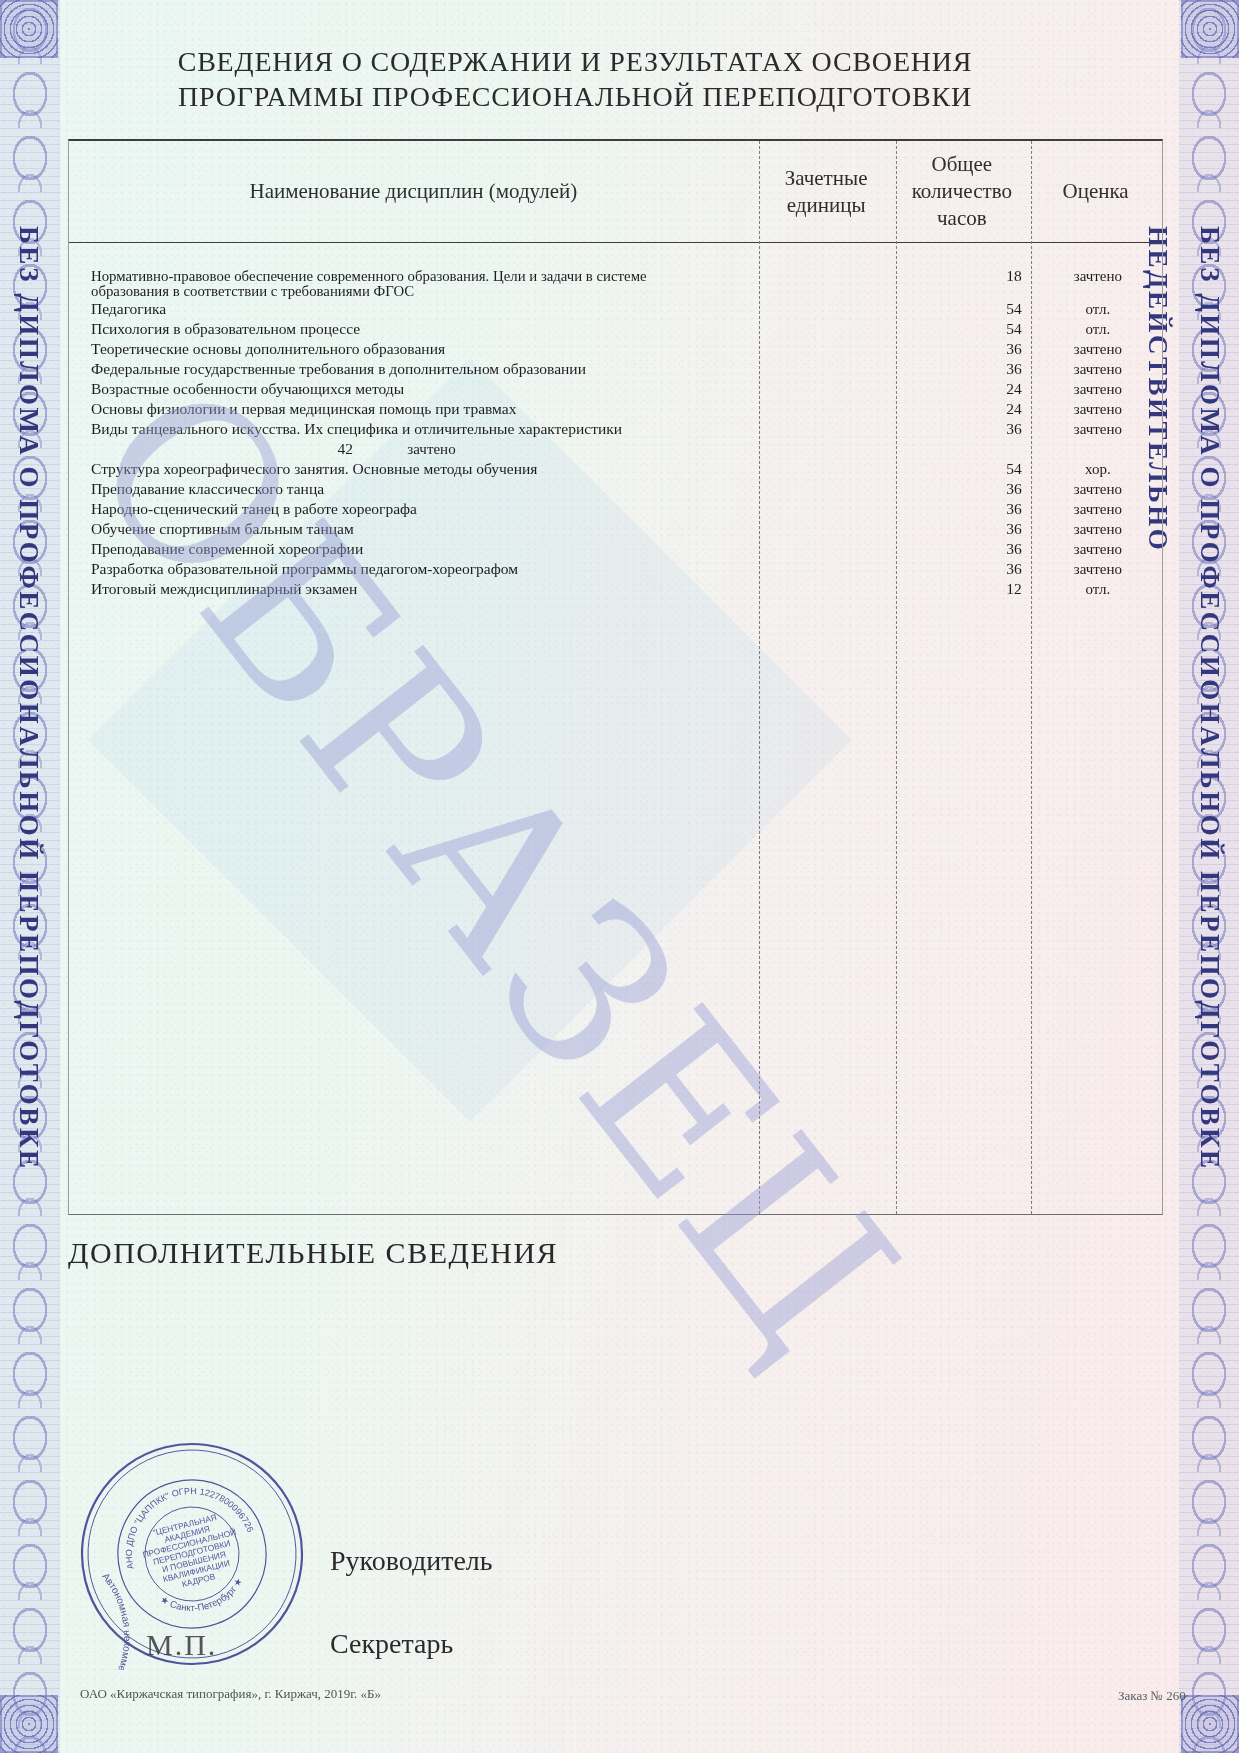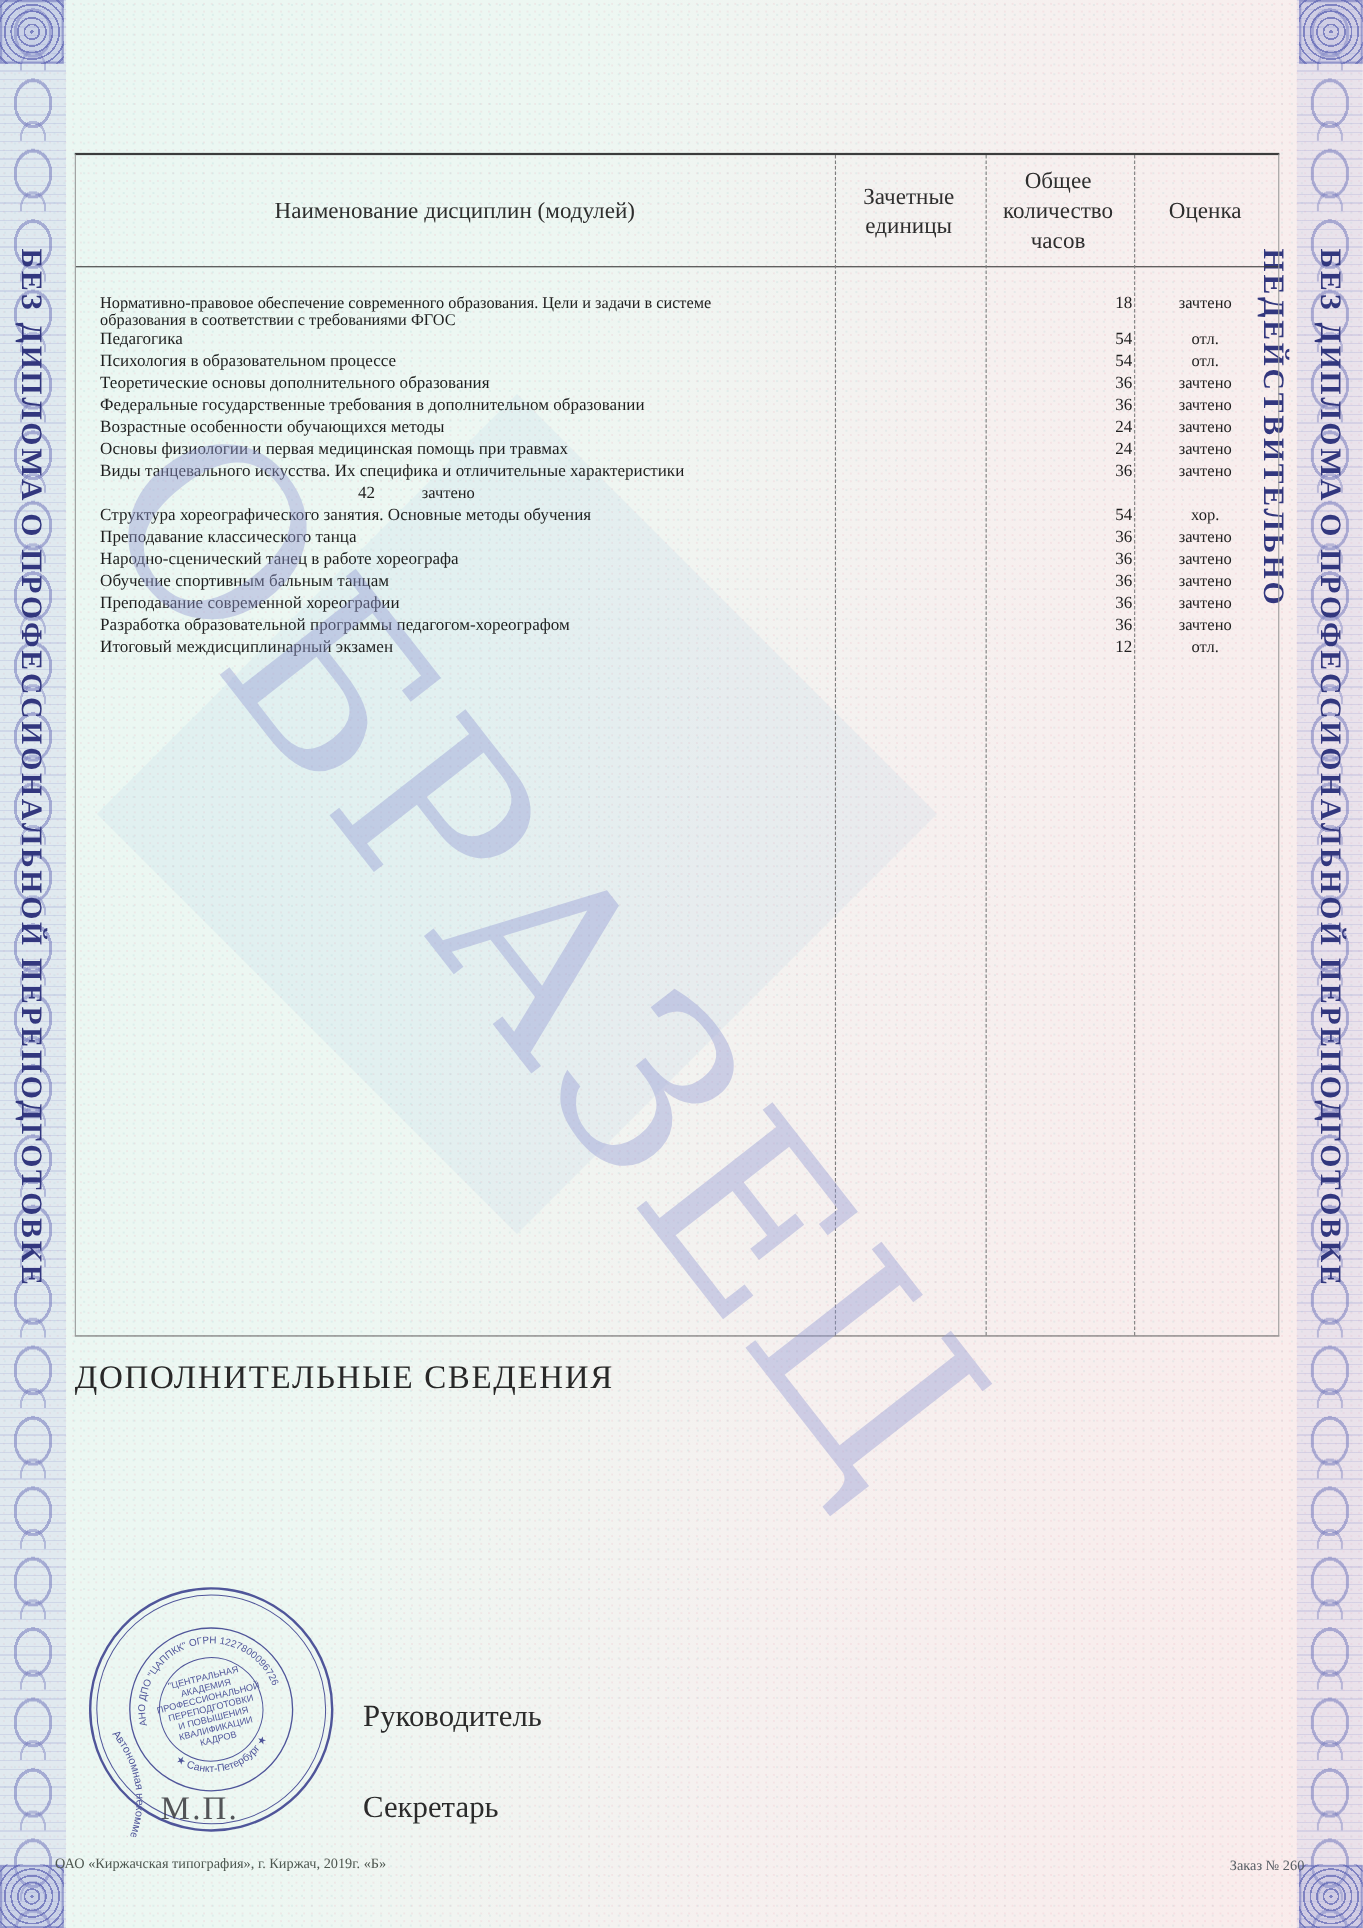--- a/index.html
+++ b/index.html
@@ -44,54 +44,58 @@
   .rtable{position:absolute;left:68px;top:139px;width:1095px;height:1076px;
     border-top:2px solid #3c3c3c;border-bottom:1px solid #6d6d6d;
     border-left:1px solid #9a9a9a;border-right:1px solid #9a9a9a;box-sizing:border-box;}
   .vline{position:absolute;top:0;bottom:0;width:0;border-left:1px dashed #7d7d7d;}
   .v1{left:690px;} .v2{left:827px;} .v3{left:962px;}
   .thead{display:flex;height:102px;border-bottom:1.5px solid #3c3c3c;box-sizing:border-box;
     align-items:center;color:#2e2e2e;}
   .th{text-align:center;font-size:21px;line-height:27px;}
   .col-name{width:690px;} .col-credits{width:137px;} .col-hours{width:135px;} .col-grade{width:133px;}
   .tbody{padding-top:23px;}
-  .trow{display:flex;align-items:flex-start;color:#1e1e1e;}
+  .trow{display:flex;align-items:flex-start;color:#1e1e1e;gap:12px;}
   .trow .c-name{width:690px;box-sizing:border-box;padding-left:22px;padding-right:30px;
     font-size:15.5px;line-height:20px;}
   .trow:first-child .c-name{font-size:14.8px;line-height:15px;padding-top:3px;}
   .trow .c-credits{width:137px;text-align:center;font-size:15px;line-height:20px;}
   .trow .c-hours{width:135px;text-align:right;font-size:15.5px;line-height:20px;}
   .trow .c-grade{width:133px;text-align:center;font-size:15px;line-height:20px;}
   
   .add-heading{position:absolute;left:68px;top:1236px;font-size:30px;letter-spacing:1.5px;color:#282828;}
   .stamp{position:absolute;left:76px;top:1438px;z-index:3;}
   .mp{position:absolute;left:146px;top:1584px;font-size:30px;letter-spacing:2px;color:rgba(55,55,60,0.85);z-index:4;margin-top:44px;}
   .sig{position:absolute;left:330px;font-size:28px;color:#2b2b2b;z-index:4;}
   .sig.director{top:1545px;}
   .sig.secretary{top:1628px;}
-  .footer-left{position:absolute;left:50px;top:1686px;font-size:13px;color:#4d564f;}
+  .footer-left{position:absolute;left:80px;top:1686px;font-size:13px;color:#4d564f;}
   .footer-right{position:absolute;left:1118px;top:1688px;font-size:13px;color:#555c63;}
 </style>
 </head>
 <body>
 
 <div class="page">
 
   <div class="side-strip strip-left"></div>
   <div class="side-strip strip-right"></div>
   <div class="corner tl"></div>
   <div class="corner tr"></div>
   <div class="corner bl"></div>
   <div class="corner br"></div>
   <div class="side-text left">БЕЗ ДИПЛОМА О ПРОФЕССИОНАЛЬНОЙ ПЕРЕПОДГОТОВКЕ НЕДЕЙСТВИТЕЛЬНО</div>
   <div class="side-text right">БЕЗ ДИПЛОМА О ПРОФЕССИОНАЛЬНОЙ ПЕРЕПОДГОТОВКЕ НЕДЕЙСТВИТЕЛЬНО</div>
 
   <div class="wm-shape"></div>
   <div class="watermark">ОБРАЗЕЦ</div>
 
+  <div class="title">
+    <div>СВЕДЕНИЯ О СОДЕРЖАНИИ И РЕЗУЛЬТАТАХ ОСВОЕНИЯ</div>
+    <div>ПРОГРАММЫ ПРОФЕССИОНАЛЬНОЙ ПЕРЕПОДГОТОВКИ</div>
+  </div>
 
   <div class="rtable">
     <div class="vline v1"></div>
     <div class="vline v2"></div>
     <div class="vline v3"></div>
     <div class="thead">
       <div class="th col-name">Наименование дисциплин (модулей)</div>
       <div class="th col-credits">Зачетные единицы</div>
       <div class="th col-hours">Общее количество часов</div>
       <div class="th col-grade">Оценка</div>

